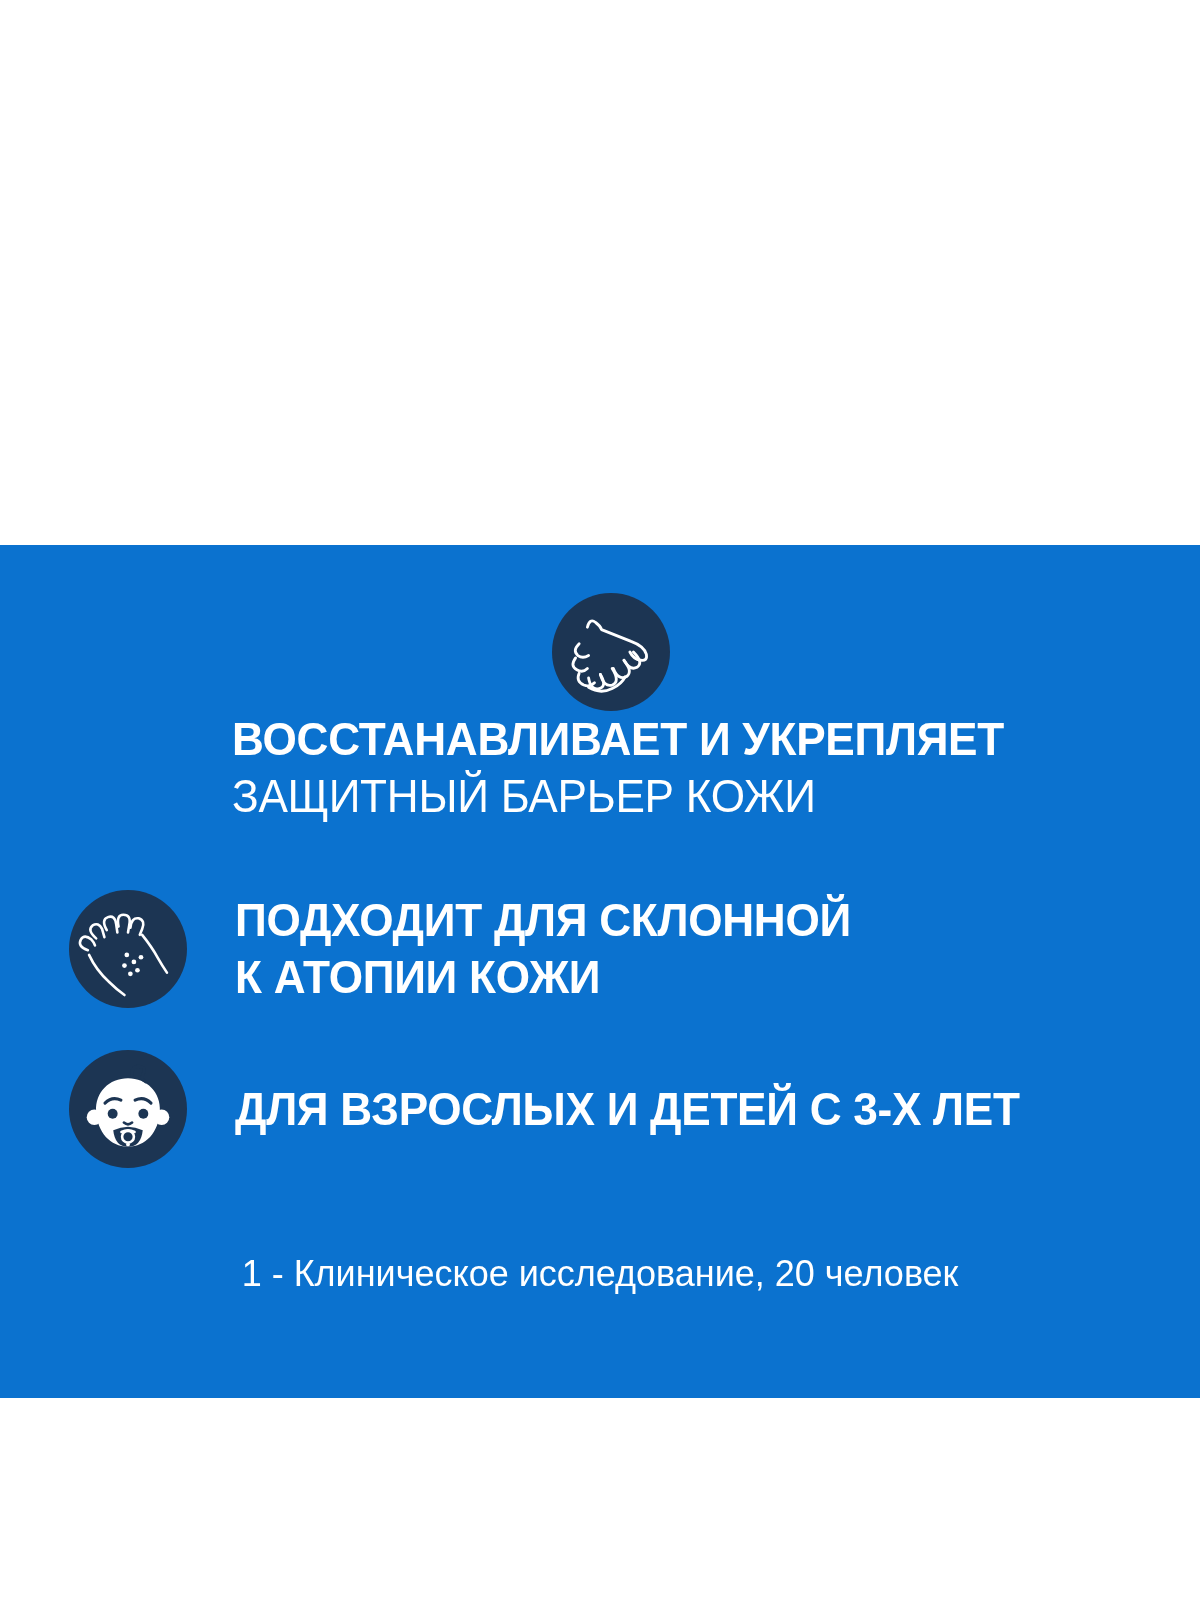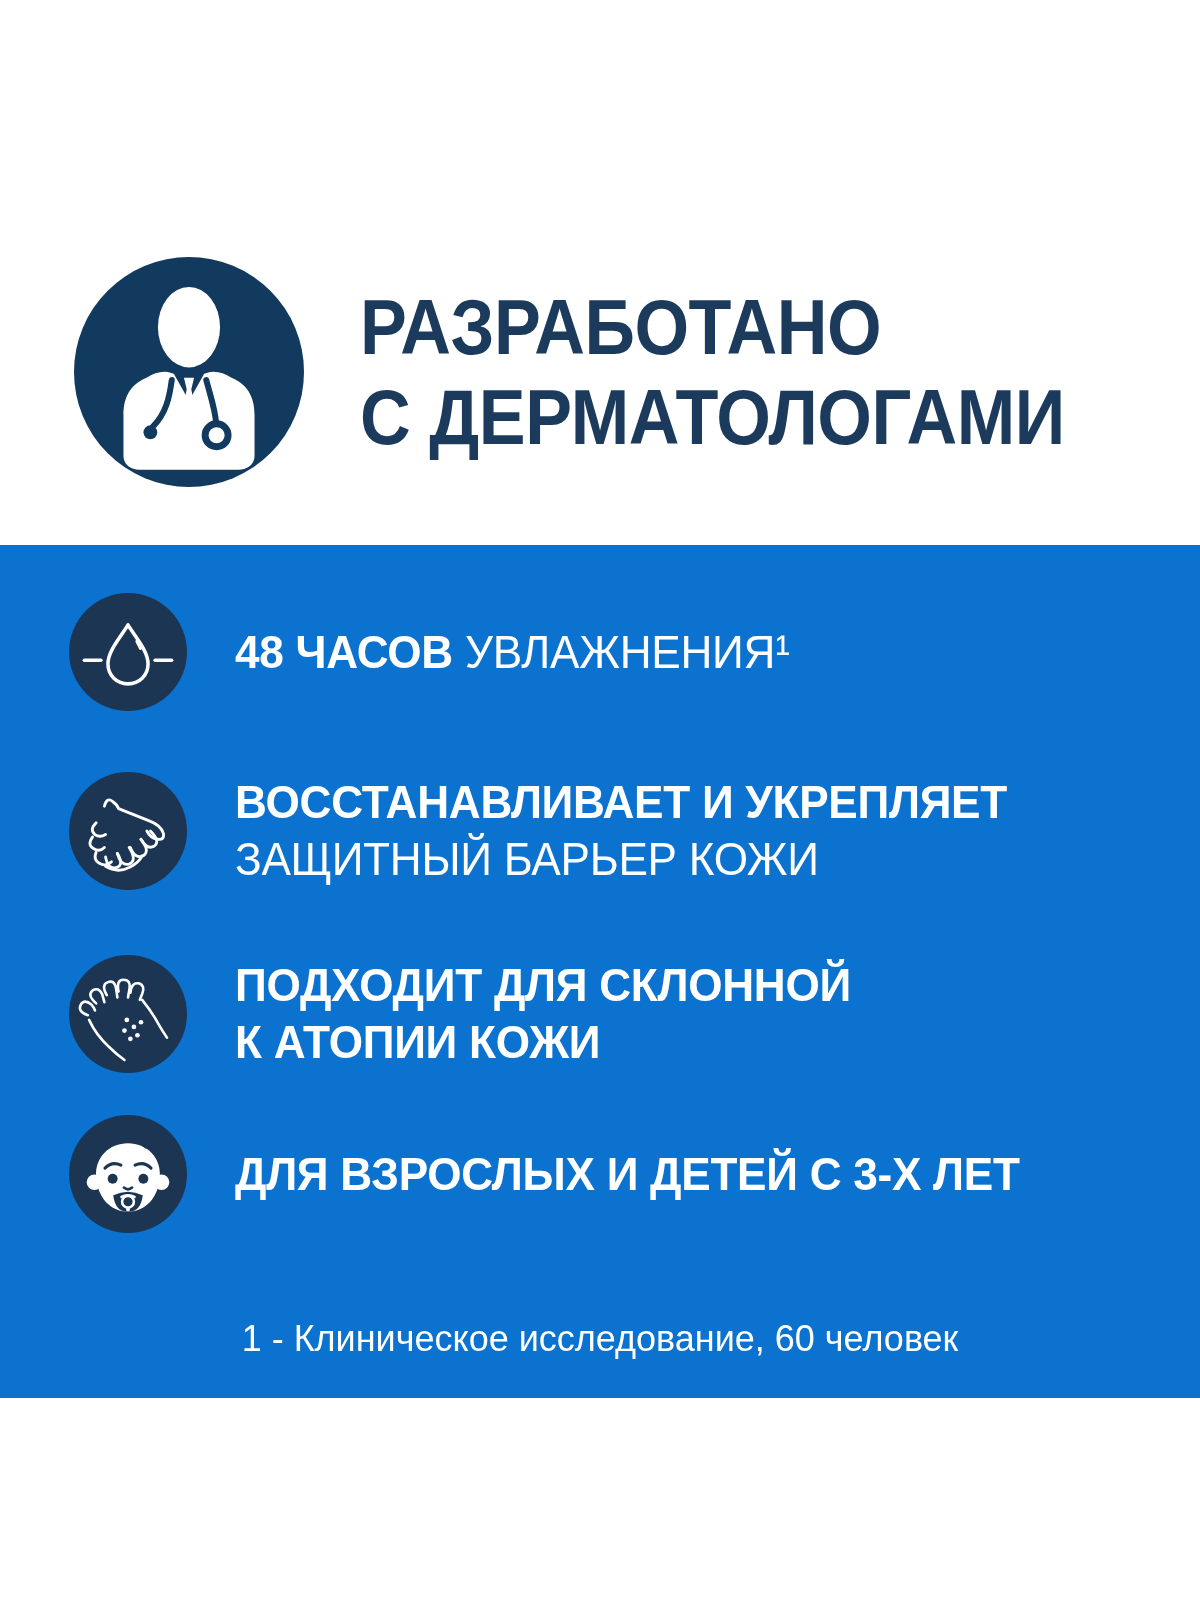--- a/index.html
+++ b/index.html
@@ -37,21 +37,21 @@
   .title .title-line{display:block;}
 
   
   .panel{
     position:absolute;left:0;top:545px;width:1200px;height:853px;
     background:var(--panel-blue);
     padding-top:48px;
   }
   .benefit{display:flex;align-items:center;margin-left:69px;}
   .benefit.row-1{margin-bottom:61px;}
-  .benefit.row-2{margin-bottom:65px;}
+  .benefit.row-2{margin-bottom:65px;flex-direction:column;}
   .benefit.row-3{margin-bottom:42px;}
   .benefit-icon{width:118px;height:118px;flex:none;margin-right:48px;}
   .benefit-icon svg{display:block;width:100%;height:100%;}
   .benefit-text{
     margin:0;color:var(--text-white);
     font-size:46px;line-height:57px;letter-spacing:-0.3px;
     transform:scaleX(0.96);transform-origin:left center;
     white-space:nowrap;
   }
   .b{font-weight:bold;}
@@ -64,54 +64,23 @@
     color:var(--text-white);
     font-size:36px;font-weight:normal;line-height:44px;
     letter-spacing:0;
   }
 </style>
 </head>
 <body>
 
 <div class="page">
 
-  <section class="header">
-    <div class="doctor-badge">
-      <svg viewBox="0 0 100 100" aria-hidden="true">
-        <circle cx="50" cy="50" r="50" style="fill:var(--badge-navy)"></circle>
-        <ellipse cx="50" cy="30.5" rx="13.5" ry="17.5" fill="#ffffff"></ellipse>
-        <path fill="#ffffff" d="M31.5 52.5 C36 49.5 41 49 44.5 51.5 L50 56.5 L55.5 51.5 C59 49 64 49.5 68.5 52.5 C76.5 56 78.5 62 78.5 69 L78.5 86.5 C78.5 90 75.5 92.5 71.5 92.5 L28.5 92.5 C24.5 92.5 21.5 90 21.5 86.5 L21.5 69 C21.5 62 23.5 56 31.5 52.5 Z"></path>
-        <path style="fill:var(--badge-navy)" d="M43.5 51 L56.5 51 L50 62.5 Z"></path>
-        <path fill="#ffffff" d="M47.8 52.5 L52.2 52.5 L51 57.5 L53.2 69 L50 75.5 L46.8 69 L49 57.5 Z"></path>
-        <path d="M42.5 53.5 C41.5 61 40 68 34.5 73.5" fill="none" style="stroke:var(--badge-navy)" stroke-width="2.6" stroke-linecap="round"></path>
-        <circle cx="33.2" cy="76.2" r="3" style="fill:var(--badge-navy)"></circle>
-        <path d="M57.5 53.5 C59.5 61 61.5 66.5 61.8 72.5" fill="none" style="stroke:var(--badge-navy)" stroke-width="2.6" stroke-linecap="round"></path>
-        <circle cx="62" cy="77.5" r="5" fill="none" style="stroke:var(--badge-navy)" stroke-width="3"></circle>
-      </svg>
-    </div>
-    <h1 class="title">
-      <span class="title-line">РАЗРАБОТАНО</span>
-      <span class="title-line">С ДЕРМАТОЛОГАМИ</span>
-    </h1>
-  </section>
 
   <section class="panel">
 
-    <div class="benefit row-1">
-      <div class="benefit-icon">
-        <svg viewBox="0 0 100 100" aria-hidden="true">
-          <circle cx="50" cy="50" r="50" style="fill:var(--icon-navy)"></circle>
-          <path d="M50 27 C44 37 33 49 33 60 C33 70 40.6 77 50 77 C59.4 77 67 70 67 60 C67 49 56 37 50 27 Z" fill="none" stroke="#ffffff" stroke-width="3" stroke-linejoin="round"></path>
-          <path d="M57.5 41 L60.5 47" stroke="#ffffff" stroke-width="2.5" stroke-linecap="round"></path>
-          <path d="M13 57 H27" stroke="#ffffff" stroke-width="3" stroke-linecap="round"></path>
-          <path d="M73 57 H87" stroke="#ffffff" stroke-width="3" stroke-linecap="round"></path>
-        </svg>
-      </div>
-      <p class="benefit-text"><span class="b">48 ЧАСОВ</span> <span class="r">УВЛАЖНЕНИЯ¹</span></p>
-    </div>
 
     <div class="benefit row-2">
       <div class="benefit-icon">
         <svg viewBox="0 0 100 100" aria-hidden="true">
           <circle cx="50" cy="50" r="50" style="fill:var(--icon-navy)"></circle>
           <g fill="none" stroke="#ffffff" stroke-width="2.4" stroke-linecap="round" stroke-linejoin="round">
             <path d="M30 29 q2 -8 7 -4 q4 3 5 6 l25 10 q11 4 13 11 q1 6 -5 5 q-6 -1 -9 -7"></path>
             <path d="M69 50 q9 9 3 13 q-6 3 -11 -6"></path>
             <path d="M61 57 q8 10 2 14 q-7 3 -11 -7"></path>
             <path d="M51 64 q7 11 0 14 q-7 2 -10 -9"></path>
@@ -173,16 +142,16 @@
           <path d="M46.5 61.5 q3.5 3 7 0" fill="none" style="stroke:var(--icon-navy)" stroke-width="2.2" stroke-linecap="round"></path>
           <path style="fill:var(--icon-navy)" d="M37.5 68 q12.5 -6 25 0 q-1.5 14 -12.5 14 q-11 0 -12.5 -14 Z"></path>
           <circle cx="50" cy="73.5" r="5" fill="none" stroke="#ffffff" stroke-width="2.2"></circle>
           <path d="M44.5 69.5 q5.5 -3 11 0" fill="none" stroke="#ffffff" stroke-width="2.2" stroke-linecap="round"></path>
           <circle cx="50" cy="80" r="1.6" fill="#ffffff"></circle>
         </svg>
       </div>
       <p class="benefit-text"><span class="b">ДЛЯ ВЗРОСЛЫХ И ДЕТЕЙ С 3-Х ЛЕТ</span></p>
     </div>
 
-    <p class="footnote">1 - Клиническое исследование, 60 человек</p>
+    <p class="footnote">1 - Клиническое исследование, 20 человек</p>
   </section>
 
 </div>
 
 </body></html>

